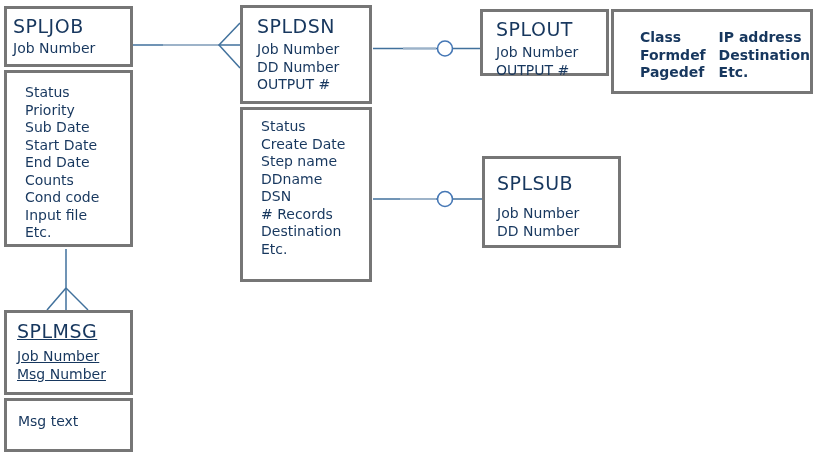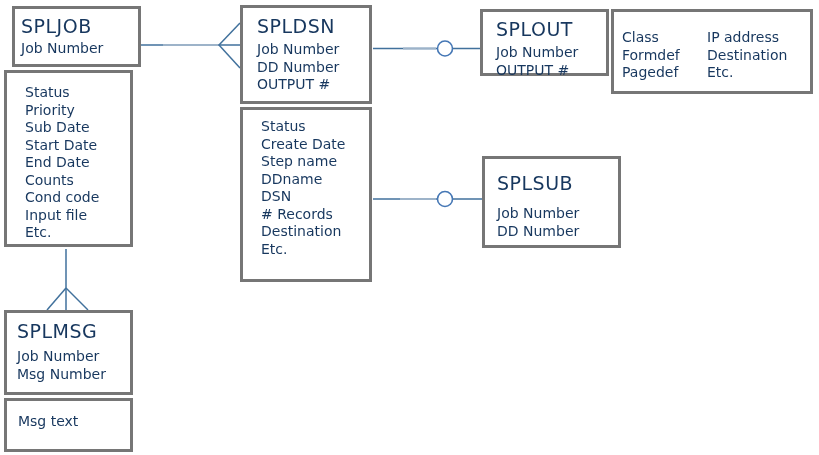--- a/index.html
+++ b/index.html
@@ -17,37 +17,37 @@
     box-sizing:border-box;
     background:#ffffff;
     border:3px solid #767676;
     z-index:1;
   }
   .title{font-size:19px;line-height:22px;letter-spacing:.5px;white-space:nowrap;}
   .ln{font-size:14px;line-height:17.5px;white-space:nowrap;}
 
   
   .spljob-h{left:4px;top:6px;width:129px;height:61px;padding:6px 0 7px 6px;
-            display:flex;flex-direction:column;justify-content:space-between;margin-left:8px;}
+            display:flex;flex-direction:column;justify-content:space-between;}
   .spljob-a{left:4px;top:70px;width:129px;height:177px;padding:11px 0 0 18px;}
   
   .spldsn-h{left:240px;top:5px;width:132px;height:99px;padding:7px 0 0 14px;}
   .spldsn-h .keys{margin-top:4px;}
   .spldsn-a{left:240px;top:107px;width:132px;height:175px;padding:8px 0 0 18px;}
   
   .splout-h{left:480px;top:9px;width:129px;height:67px;padding:6px 0 0 13px;}
   .splout-h .keys{margin-top:4px;}
-  .splout-a{left:611px;top:9px;width:202px;height:85px;padding:17px 0 0 8px;display:flex;}
+  .splout-a{left:611px;top:9px;width:202px;height:85px;padding:17px 0 0 26px;display:flex;font-weight:bold;}
   .splout-a .col1{width:85px;}
   
   .splsub-h{left:482px;top:156px;width:139px;height:92px;padding:13px 0 0 12px;}
   .splsub-h .keys{margin-top:11px;}
   .splsub-a{left:611px;top:156px;width:202px;height:92px;padding:36px 0 0 23px;}
   
-  .splmsg-h{left:4px;top:310px;width:129px;height:85px;padding:7px 0 4px 10px;}
+  .splmsg-h{left:4px;top:310px;width:129px;height:85px;padding:7px 0 4px 10px;text-decoration:underline;}
   .splmsg-h .keys{margin-top:6px;}
   .splmsg-a{left:4px;top:398px;width:129px;height:54px;padding:12px 0 0 11px;}
 </style>
 </head>
 <body>
 
 <div class="canvas">
 
   <svg class="lines-svg" width="819" height="455" viewBox="0 0 819 455">
 

